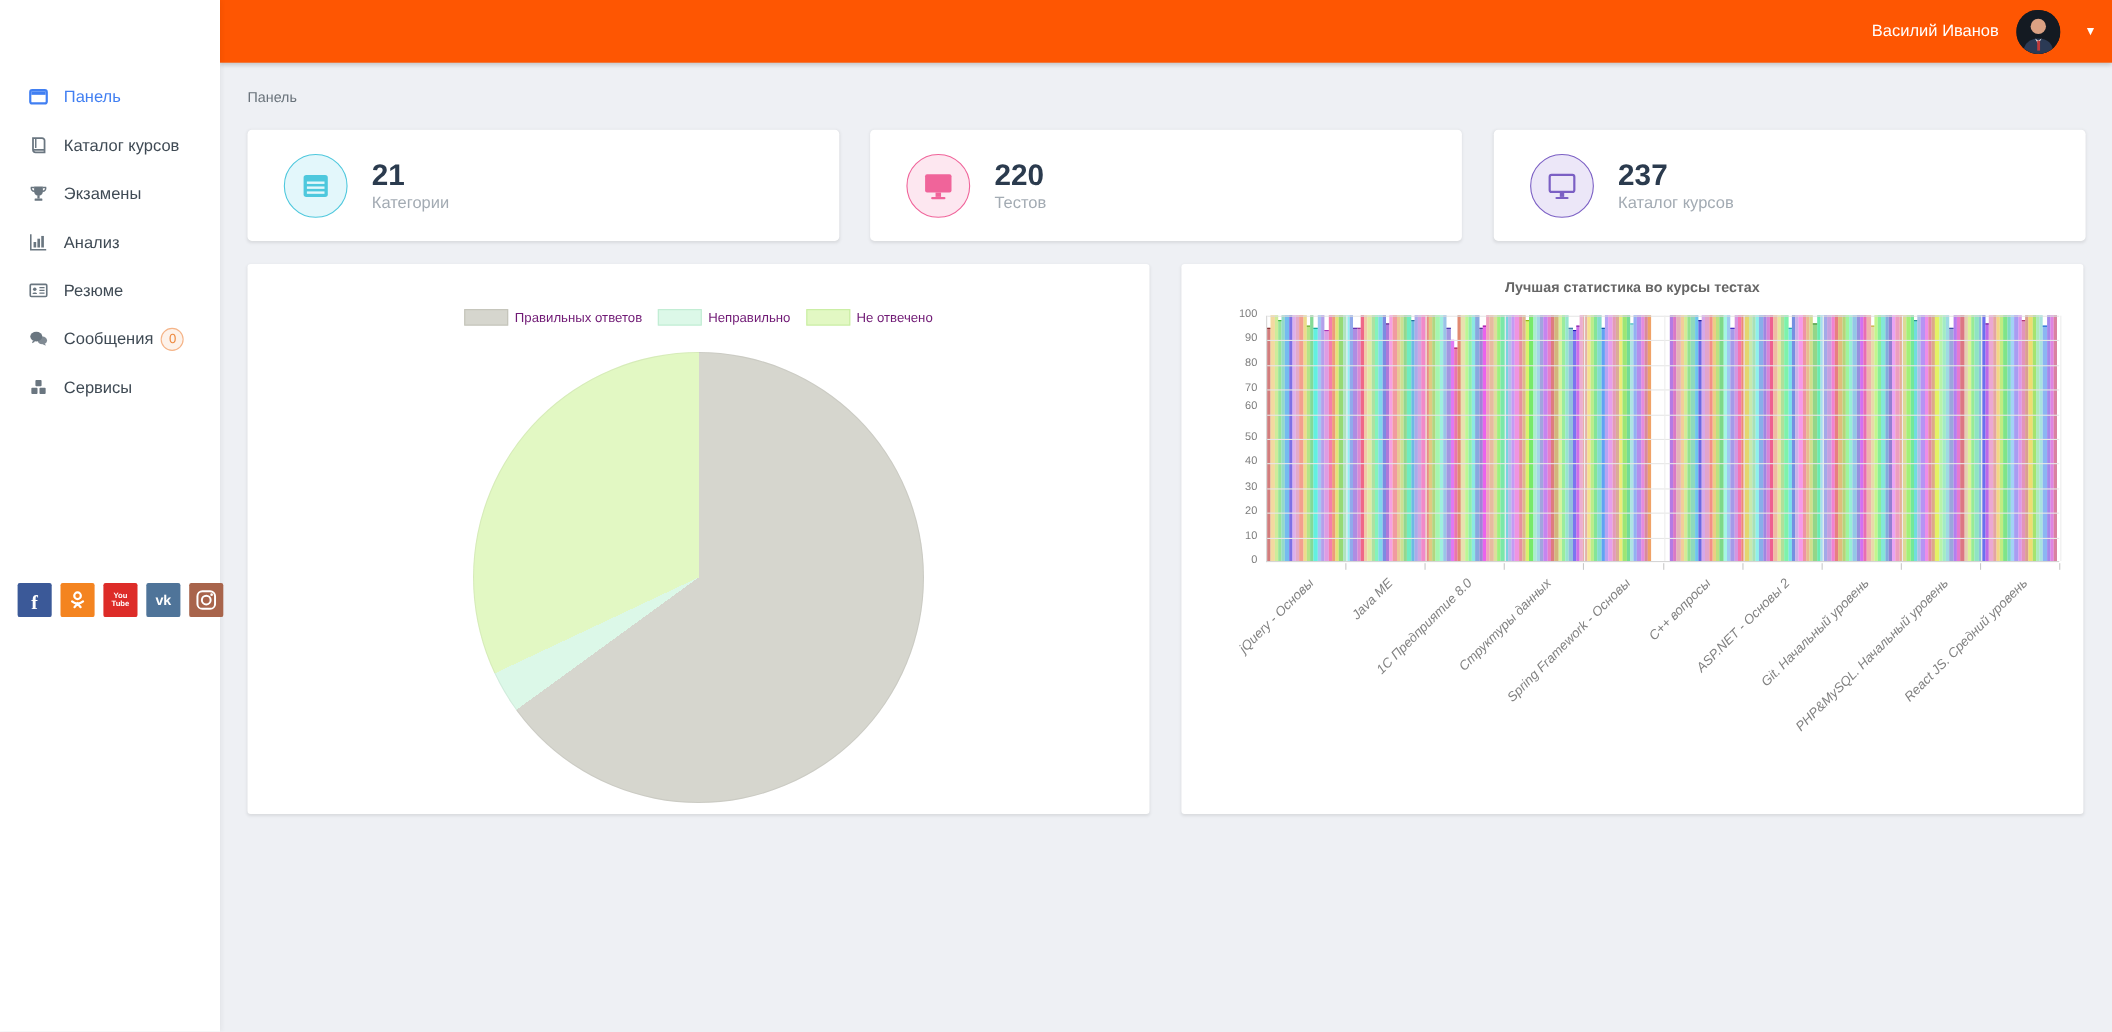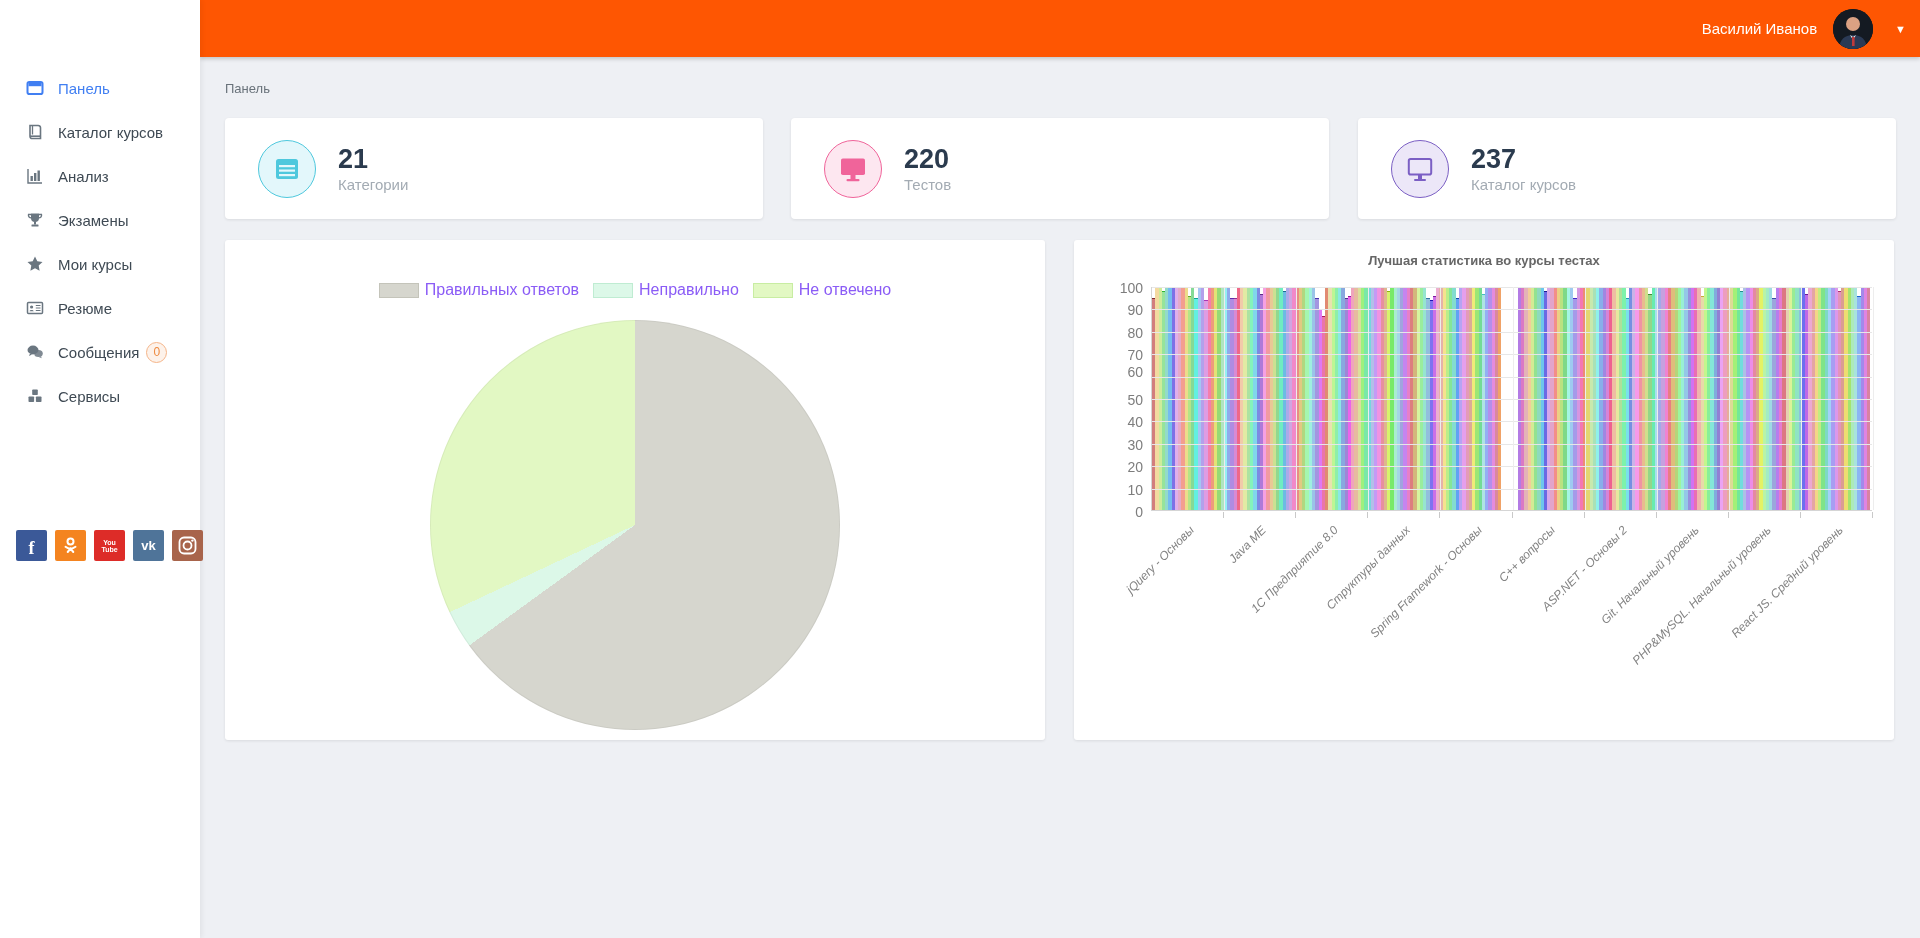--- a/index.html
+++ b/index.html
@@ -45,34 +45,34 @@
   .card-value { font-size:27px; font-weight:bold; color:#2b3b4e; line-height:1.15; }
   .card-label { font-size:15px; color:#a3abb3; }
 
   .panel { position:absolute; top:183px; width:820px; height:500px; background:#fff;
            border-radius:3px; box-shadow:0 1px 3px rgba(0,0,0,.09); }
   .panel-title { position:absolute; top:13px; width:100%; text-align:center;
                  font-size:13px; font-weight:bold; color:#666; }
 
   
   .pie-legend { position:absolute; top:41px; width:100%; display:flex; justify-content:center;
-                gap:14px; font-size:16px; color:#8b5cf6; align-items:center; }
+                gap:14px; font-size:12px; color:#701a75; align-items:center; }
   .legend-item { display:flex; align-items:center; gap:6px; }
   .legend-swatch { width:40px; height:15px; border:1px solid; }
   .pie { position:absolute; left:205px; top:80px; width:410px; height:410px; border-radius:50%; }
 
   
   .plot { position:absolute; left:77px; top:47px; width:721px; height:224px;
           border-left:1px solid #d5d5d5; border-bottom:1px solid #d5d5d5; }
   .gridline-h { position:absolute; left:0; width:100%; height:1px; background:#e7e7e7; }
   .gridline-v { position:absolute; top:0; height:100%; width:1px; background:#ededed; }
   .bars { position:absolute; left:0; bottom:0; width:100%; height:100%; display:flex;
           align-items:flex-end; }
   .bar { flex:1 1 0; }
-  .y-tick { position:absolute; left:20px; width:49px; text-align:right; font-size:14px; color:#7d7d7d; }
+  .y-tick { position:absolute; left:20px; width:49px; text-align:right; font-size:10px; color:#7d7d7d; }
   .x-tick { position:absolute; width:1px; height:6px; background:#c9c9c9; }
   .x-label { position:absolute; white-space:nowrap; font-size:12px; font-style:italic; color:#828282;
              transform:translateX(-100%) rotate(-45deg); transform-origin:100% 0; }
 </style>
 </head>
 <body>
 
 <div id="app">
 
   <div class="sidebar">
@@ -92,46 +92,38 @@
               <path d="M4 2.5h8.2a2.3 2.3 0 0 1 2.3 2.3v10.7H6.3A2.3 2.3 0 0 1 4 13.2z" fill="none" stroke="currentColor" stroke-width="1.6"></path>
               <path d="M4 13.2h10.5" stroke="currentColor" stroke-width="1.6"></path>
               <path d="M6.5 2.5v9" stroke="currentColor" stroke-width="1.3"></path>
             </svg>
           </span>
           <span>Каталог курсов</span>
         </div>
         <div class="side-item">
           <span class="s-icon">
             <svg width="18" height="18" viewBox="0 0 18 18">
+              <path d="M5 2.5h8v4.5a4 4 0 0 1-8 0z" fill="currentColor"></path>
+              <path d="M5 3.5H2.5a2.7 2.7 0 0 0 3 3.4M13 3.5h2.5a2.7 2.7 0 0 1-3 3.4" fill="none" stroke="currentColor" stroke-width="1.3"></path>
+              <rect x="8" y="10.5" width="2" height="3" fill="currentColor"></rect>
+              <rect x="5.5" y="13.5" width="7" height="2" rx="0.5" fill="currentColor"></rect>
+            </svg>
+          </span>
+          <span>Экзамены</span>
+        </div>
+        <div class="side-item">
+          <span class="s-icon">
+            <svg width="18" height="18" viewBox="0 0 18 18">
               <path d="M2 2v14h14" fill="none" stroke="currentColor" stroke-width="1.4"></path>
               <rect x="4.5" y="9" width="2.4" height="5" fill="currentColor"></rect>
               <rect x="8" y="6" width="2.4" height="8" fill="currentColor"></rect>
               <rect x="11.5" y="3.5" width="2.4" height="10.5" fill="currentColor"></rect>
             </svg>
           </span>
           <span>Анализ</span>
-        </div>
-        <div class="side-item">
-          <span class="s-icon">
-            <svg width="18" height="18" viewBox="0 0 18 18">
-              <path d="M5 2.5h8v4.5a4 4 0 0 1-8 0z" fill="currentColor"></path>
-              <path d="M5 3.5H2.5a2.7 2.7 0 0 0 3 3.4M13 3.5h2.5a2.7 2.7 0 0 1-3 3.4" fill="none" stroke="currentColor" stroke-width="1.3"></path>
-              <rect x="8" y="10.5" width="2" height="3" fill="currentColor"></rect>
-              <rect x="5.5" y="13.5" width="7" height="2" rx="0.5" fill="currentColor"></rect>
-            </svg>
-          </span>
-          <span>Экзамены</span>
-        </div>
-        <div class="side-item">
-          <span class="s-icon">
-            <svg width="18" height="18" viewBox="0 0 18 18">
-              <path d="M9 1.5l2.3 4.8 5.2.7-3.8 3.6.9 5.2L9 13.3l-4.6 2.5.9-5.2L1.5 7l5.2-.7z" fill="currentColor"></path>
-            </svg>
-          </span>
-          <span>Мои курсы</span>
         </div>
         <div class="side-item">
           <span class="s-icon">
             <svg width="18" height="18" viewBox="0 0 18 18">
               <rect x="1.5" y="3.5" width="15" height="11" rx="1" fill="none" stroke="currentColor" stroke-width="1.5"></rect>
               <circle cx="5.6" cy="8" r="1.6" fill="currentColor"></circle>
               <path d="M3.5 12.2c.3-1.6 3.9-1.6 4.2 0z" fill="currentColor"></path>
               <path d="M9.8 6.5h4.7M9.8 9h4.7M9.8 11.5h4.7" stroke="currentColor" stroke-width="1.2"></path>
             </svg>
           </span>

